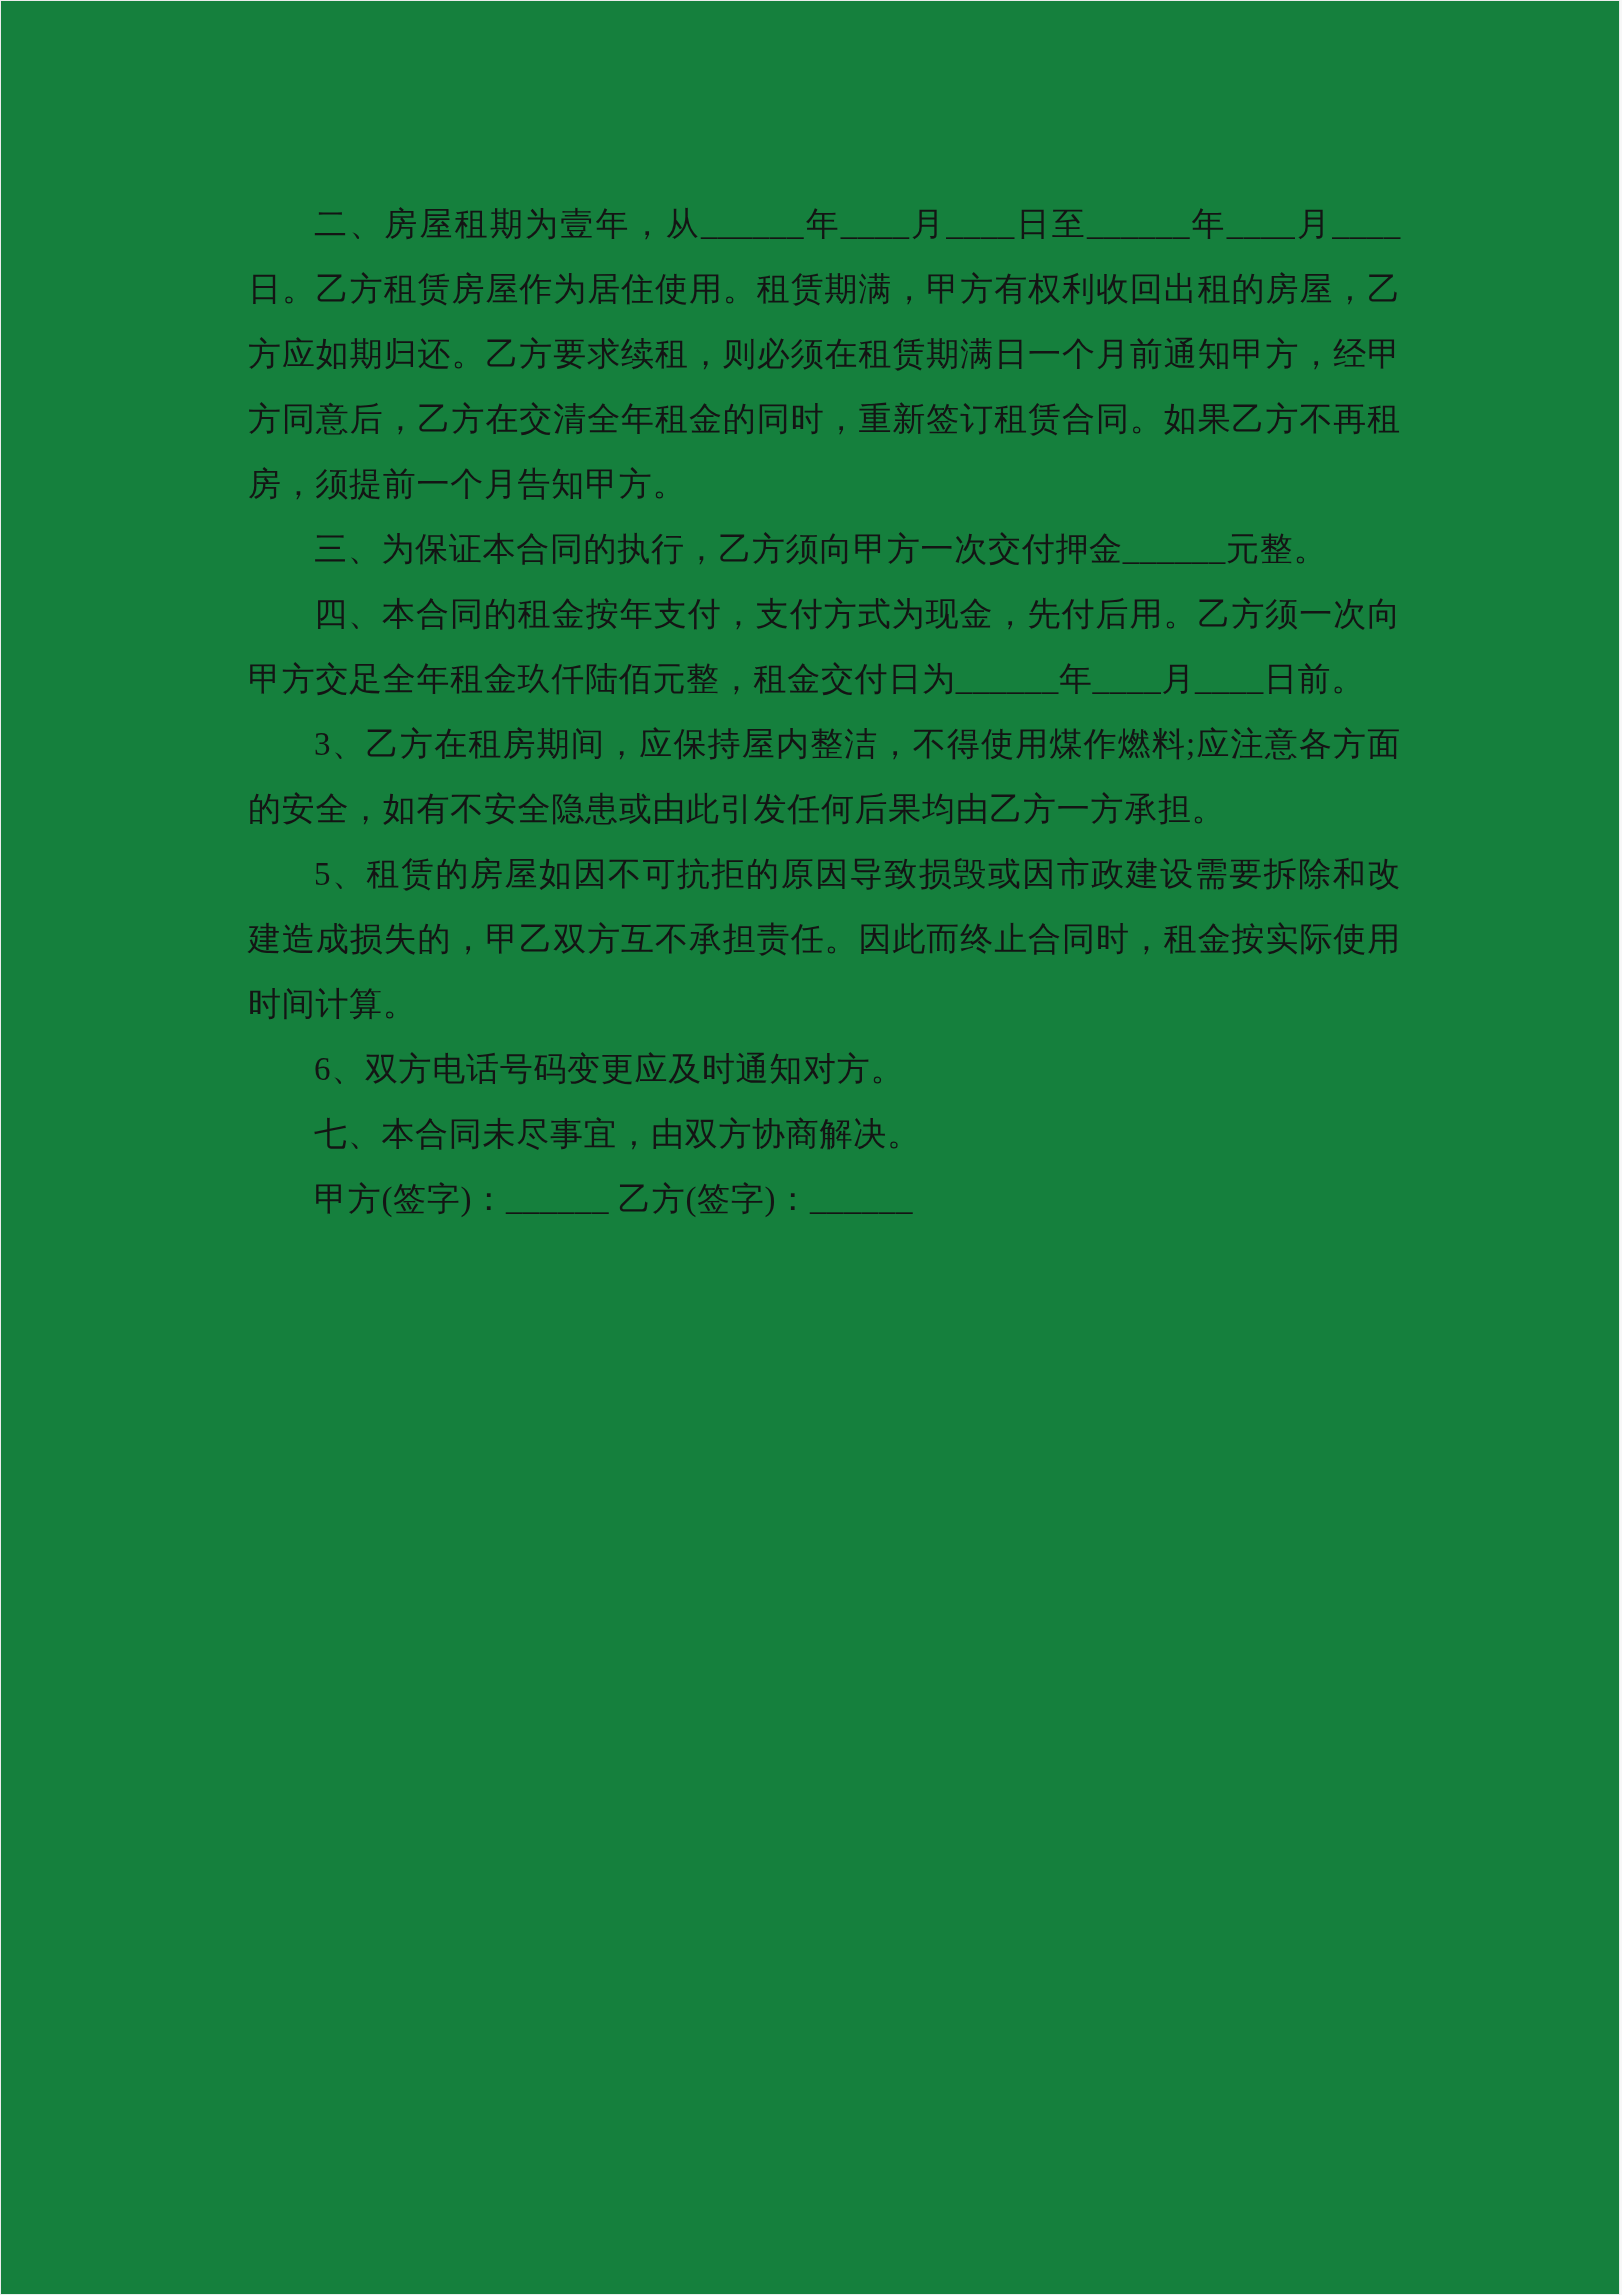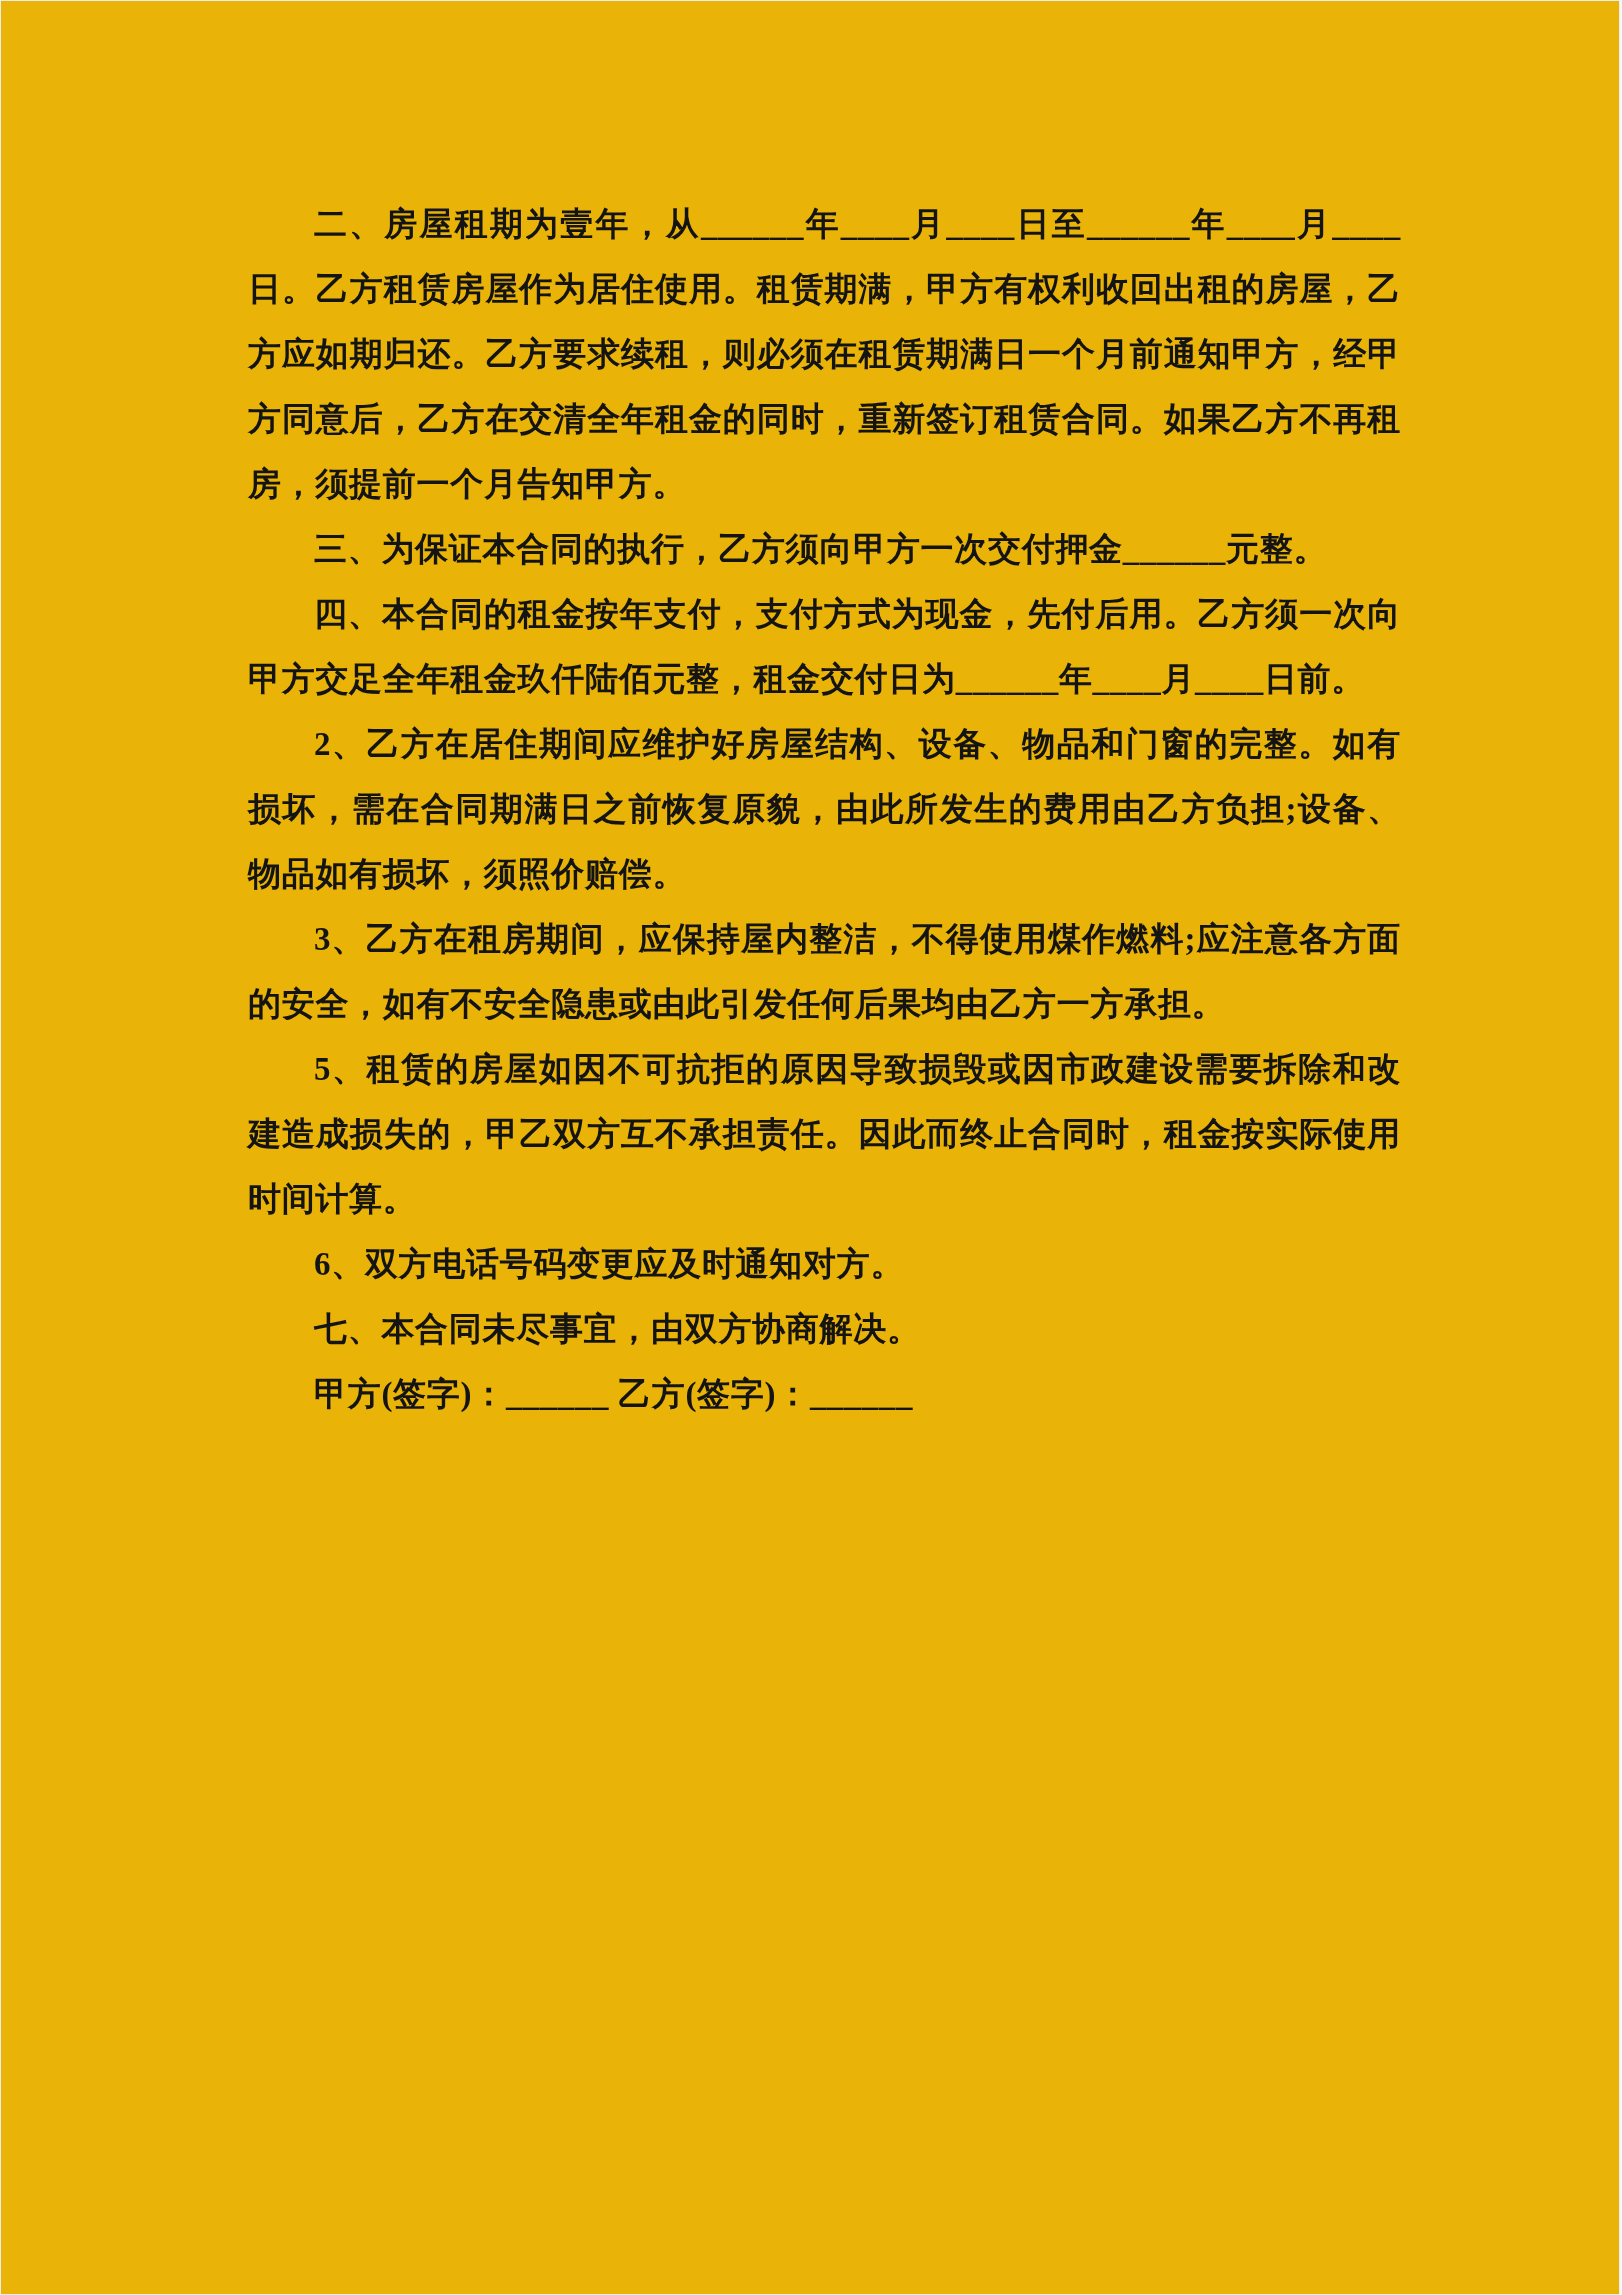--- a/index.html
+++ b/index.html
@@ -4,27 +4,26 @@
 <style>
   html, body {
     margin: 0;
     padding: 0;
     background: #f7f7f7;
   }
   .page {
     position: relative;
     width: 1620px;
     height: 2295px;
-    background: #eab308;
+    background: #15803d;
     border: 1.3px solid #ececec;
     box-sizing: border-box;
     font-family: "Liberation Serif", "DejaVu Serif", serif;
     color: #141414;
     overflow: hidden;
-    font-weight: bold;
   }
   .content {
     position: absolute;
     left: 247px;
     top: 191px;
     width: 1153px;
   }
   p.clause {
     margin: 0;
     padding: 0;
@@ -38,21 +37,20 @@
   }
 </style>
 </head>
 <body>
 
 <div class="page">
   <div class="content">
     <p class="clause">二、房屋租期为壹年，从______年____月____日至______年____月____日。乙方租赁房屋作为居住使用。租赁期满，甲方有权利收回出租的房屋，乙方应如期归还。乙方要求续租，则必须在租赁期满日一个月前通知甲方，经甲方同意后，乙方在交清全年租金的同时，重新签订租赁合同。如果乙方不再租房，须提前一个月告知甲方。</p>
     <p class="clause">三、为保证本合同的执行，乙方须向甲方一次交付押金______元整。</p>
     <p class="clause">四、本合同的租金按年支付，支付方式为现金，先付后用。乙方须一次向甲方交足全年租金玖仟陆佰元整，租金交付日为______年____月____日前。</p>
-    <p class="clause">2、乙方在居住期间应维护好房屋结构、设备、物品和门窗的完整。如有损坏，需在合同期满日之前恢复原貌，由此所发生的费用由乙方负担;设备、物品如有损坏，须照价赔偿。</p>
     <p class="clause">3、乙方在租房期间，应保持屋内整洁，不得使用煤作燃料;应注意各方面的安全，如有不安全隐患或由此引发任何后果均由乙方一方承担。</p>
     <p class="clause">5、租赁的房屋如因不可抗拒的原因导致损毁或因市政建设需要拆除和改建造成损失的，甲乙双方互不承担责任。因此而终止合同时，租金按实际使用时间计算。</p>
     <p class="clause">6、双方电话号码变更应及时通知对方。</p>
     <p class="clause">七、本合同未尽事宜，由双方协商解决。</p>
     <p class="clause">甲方(签字)：______ 乙方(签字)：______</p>
   </div>
 </div>
 
 
 </body></html>

